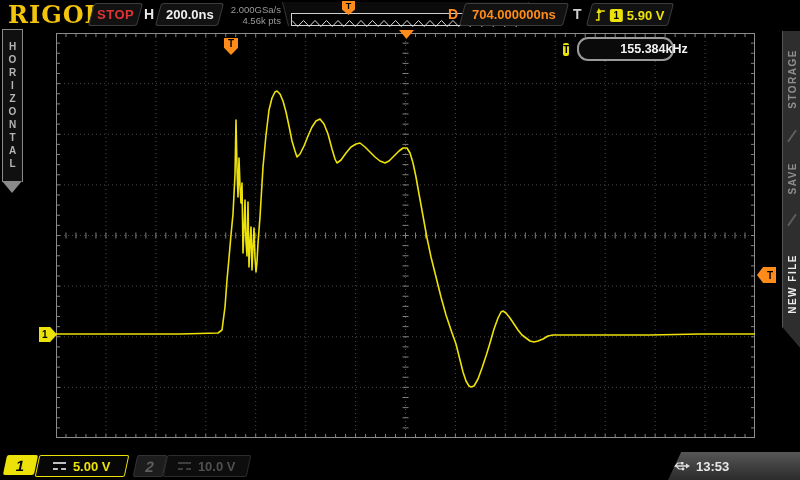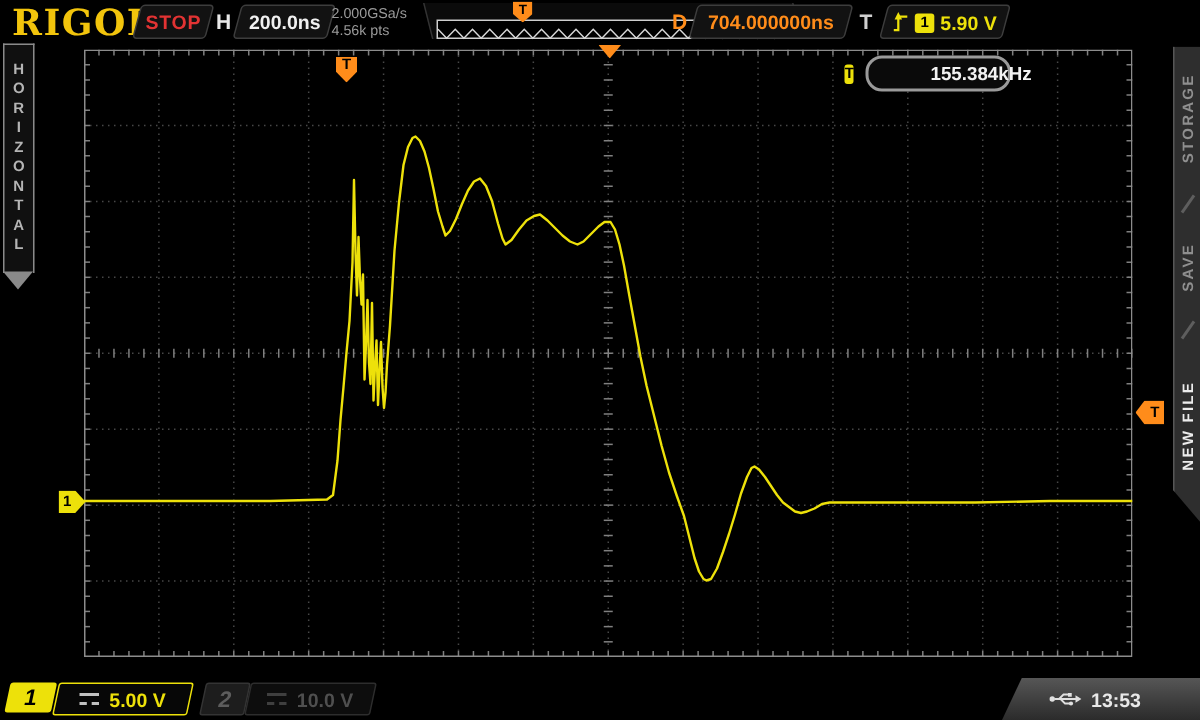--- a/index.html
+++ b/index.html
@@ -11,21 +11,21 @@
         font-size:24px;font-weight:bold;color:#f2c40c;letter-spacing:1px;}
   .hbox{position:absolute;top:3px;height:21px;background:#121212;border:1px solid #3d3d3d;
         border-radius:3px;transform:skewX(-15deg);display:flex;align-items:center;justify-content:center;}
   .hbox>span{transform:skewX(15deg);white-space:nowrap;}
   .box-stop{left:91px;width:47px;}
   .stop-txt{color:#e23333;font-weight:bold;font-size:13px;letter-spacing:.5px;}
   .hlabel{position:absolute;top:6px;font-weight:bold;font-size:14px;}
   .lbl-h{left:144px;color:#e8e8e8;}
   .box-tb{left:158px;width:61px;}
   .tb-txt{color:#f0f0f0;font-weight:bold;font-size:13px;}
-  .rate{position:absolute;left:221px;top:4px;width:60px;text-align:left;
+  .rate{position:absolute;left:221px;top:4px;width:60px;text-align:right;
         font-size:9.5px;line-height:1.2;color:#9a9a9a;}
   .mem-outer{position:absolute;left:285px;top:2px;width:245px;height:24px;background:#0b0b0b;
              transform:skewX(14deg);border-left:1px solid #333;border-right:1px solid #333;}
   .mem-bar{position:absolute;left:291px;top:13px;width:232px;height:11px;
            border:1px solid #cfcfcf;background:#000;}
   .mem-t{position:absolute;left:342px;top:1px;width:13px;height:14px;background:#ff8c1a;
          clip-path:polygon(0 0,100% 0,100% 60%,50% 100%,0 60%);
          display:flex;justify-content:center;color:#000;font-size:9px;font-weight:bold;line-height:10px;}
   .lbl-d{left:448px;color:#ff8c1a;}
   .box-delay{left:462px;width:102px;}
@@ -91,21 +91,21 @@
   .ch1-box{left:37px;width:88px;background:#070707;border:1px solid #ede10a;}
   .ch1-val{color:#ede10a;font-size:13px;font-weight:bold;white-space:nowrap;}
   .ch2-id{left:135px;width:28px;background:#1d1d1d;border:1px solid #343434;color:#5d5d5d;}
   .ch2-box{left:165px;width:82px;background:#0d0d0d;border:1px solid #2d2d2d;}
   .ch2-val{color:#4f4f4f;font-size:13px;font-weight:bold;white-space:nowrap;}
   .dcicon{width:13px;height:4px;border-top:2px solid #c0c0c0;border-bottom:2px dashed #c0c0c0;}
   .dcicon.dim2{border-top-color:#3f3f3f;border-bottom-color:#3f3f3f;}
   .foot-right{position:absolute;left:668px;top:0;width:132px;height:28px;
               background:linear-gradient(#565656,#2b2b2b);
               clip-path:polygon(10% 0,100% 0,100% 100%,0 100%);
-              display:flex;align-items:center;justify-content:center;gap:6px;padding-right:8px;box-sizing:border-box;}
+              display:flex;align-items:center;justify-content:flex-start;gap:6px;padding-right:8px;box-sizing:border-box;}
   .clock{color:#e8e8e8;font-size:13px;font-weight:bold;}
 </style>
 </head>
 <body>
 
 <div class="stage">
 
   <div class="logo">RIGOL</div>
 
   <div class="hbox box-stop">

